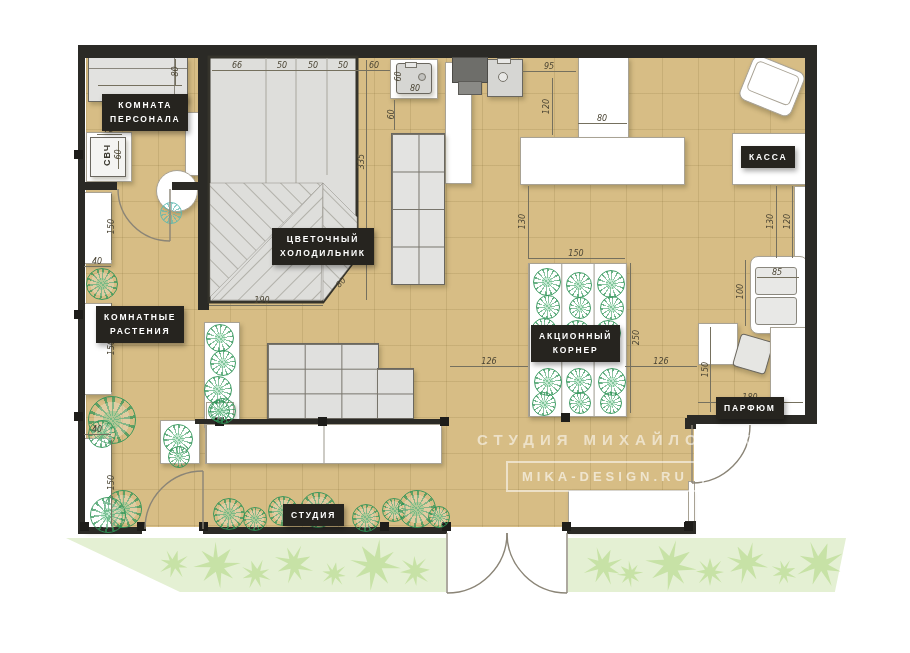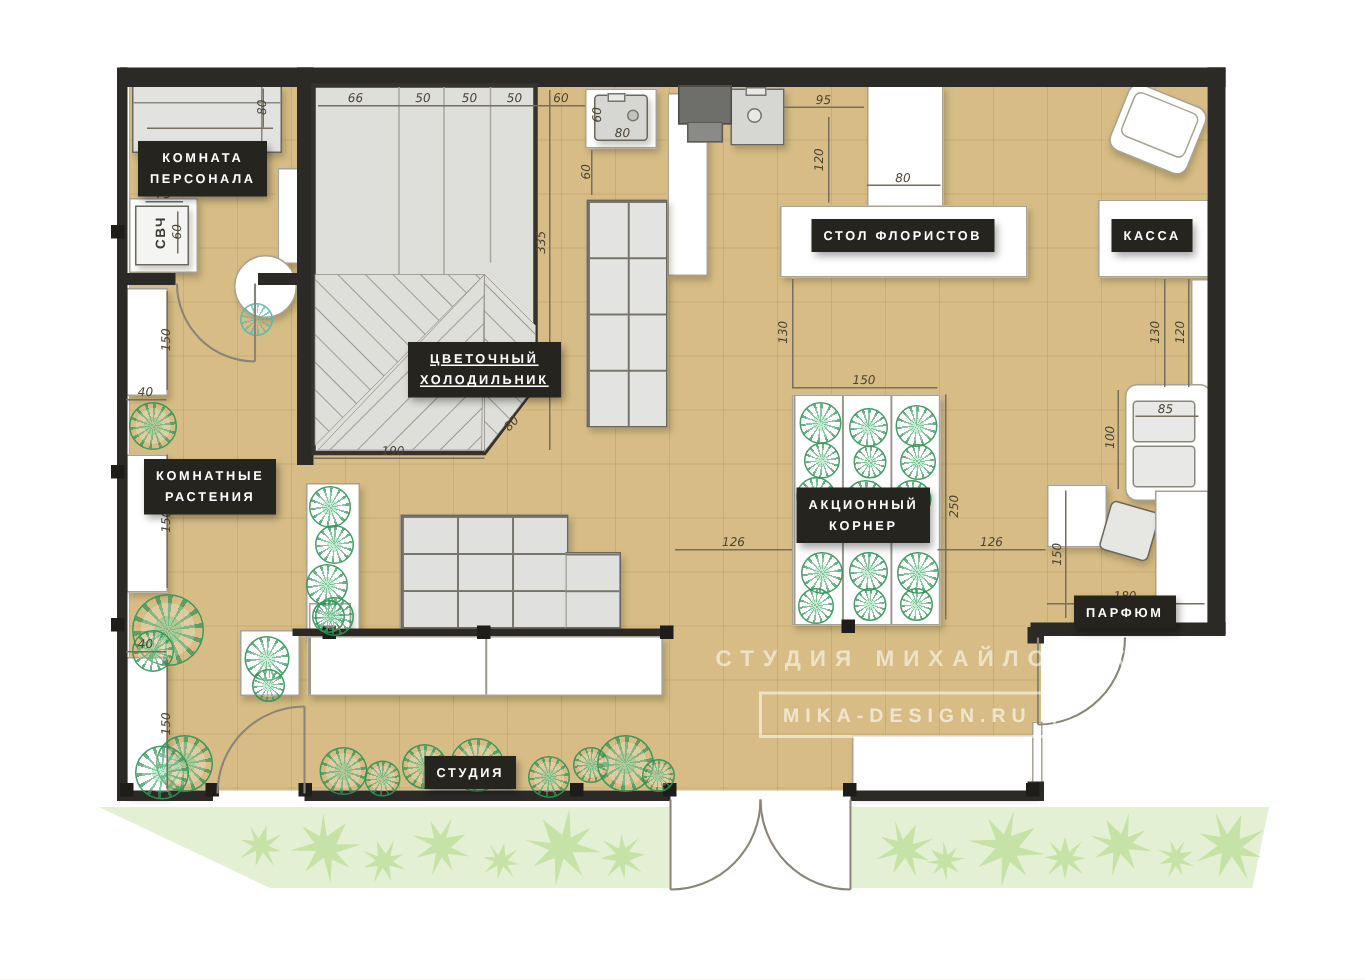--- a/index.html
+++ b/index.html
@@ -293,27 +293,26 @@
   <span class="d" style="left:123px;top:76px;margin-top:24px;">170</span>
   <span class="dv" style="left:160px;top:67px;">80</span>
   <span class="d" style="left:94px;top:125px;">75</span>
   <span class="dv" style="left:103px;top:150px;">60</span>
   <span class="dv" style="left:96px;top:222px;">150</span>
   <span class="d" style="left:82px;top:257px;">40</span>
   <span class="dv" style="left:96px;top:343px;">150</span>
   <span class="d" style="left:82px;top:425px;">40</span>
   <span class="dv" style="left:96px;top:478px;">150</span>
 
-  <div class="badge" style="left:92px;top:94px;">КОМНАТА
+  <div class="badge" style="left:102px;top:94px;">КОМНАТА
 ПЕРСОНАЛА</div>
-  <div class="badge" style="left:272px;top:228px;text-decoration:underline;">ЦВЕТОЧНЫЙ
+  <div class="badge" style="left:272px;top:228px;">ЦВЕТОЧНЫЙ
 ХОЛОДИЛЬНИК</div>
   <div class="badge" style="left:96px;top:306px;">КОМНАТНЫЕ
 РАСТЕНИЯ</div>
-  <div class="badge" style="left:541px;top:146px;">СТОЛ ФЛОРИСТОВ</div>
   <div class="badge" style="left:741px;top:146px;">КАССА</div>
   <div class="badge" style="left:531px;top:325px;">АКЦИОННЫЙ
 КОРНЕР</div>
   <div class="badge" style="left:716px;top:372px;margin-top:25px;">ПАРФЮМ</div>
   <div class="badge" style="left:283px;top:504px;">СТУДИЯ</div>
 
   <div class="wm" style="left:477px;top:431px;">СТУДИЯ МИХАЙЛОВЫХ</div>
   <div class="wmbox" style="left:506px;top:461px;">MIKA-DESIGN.RU</div>
 
 </div>

